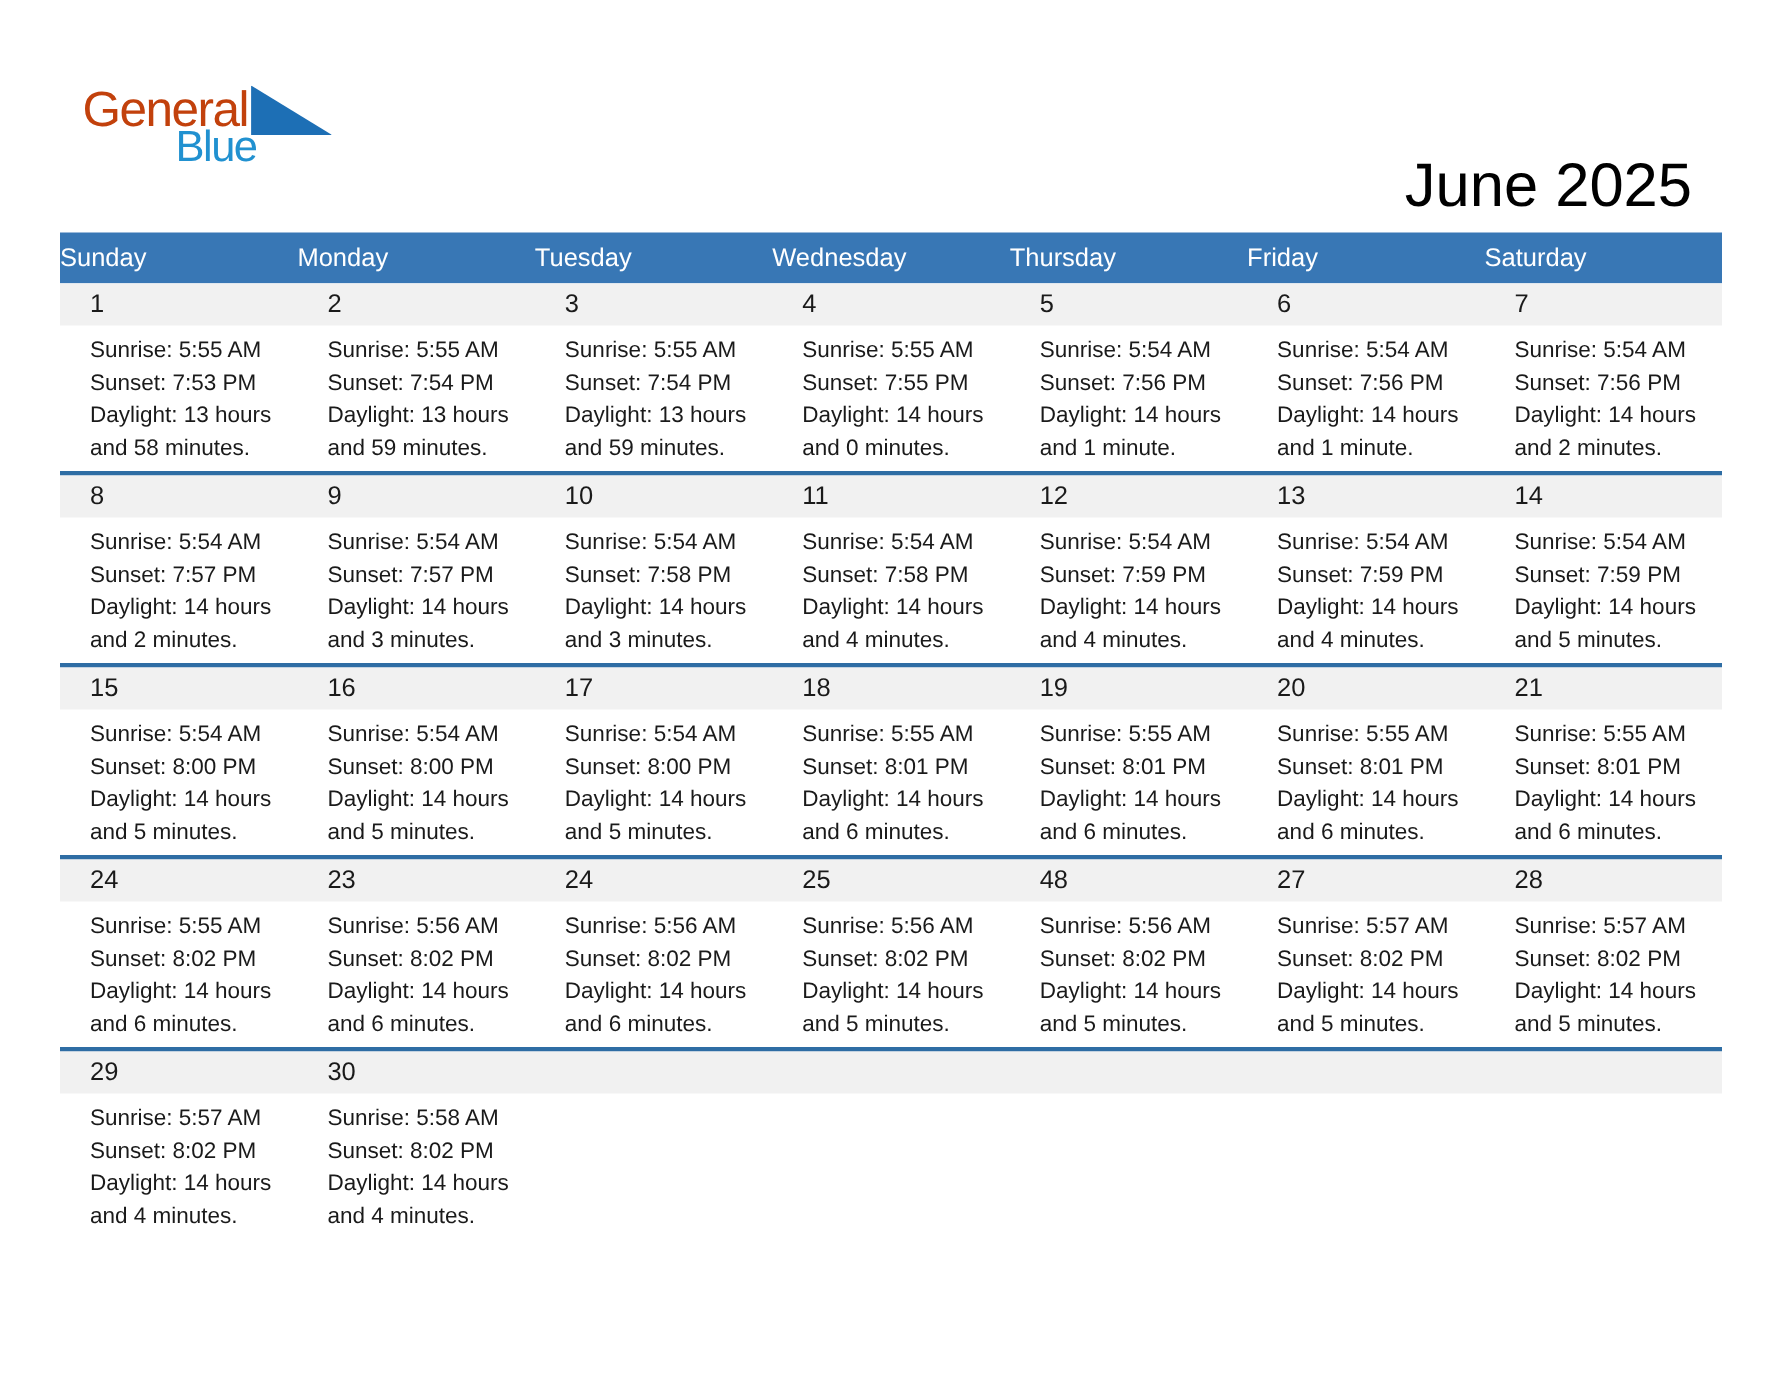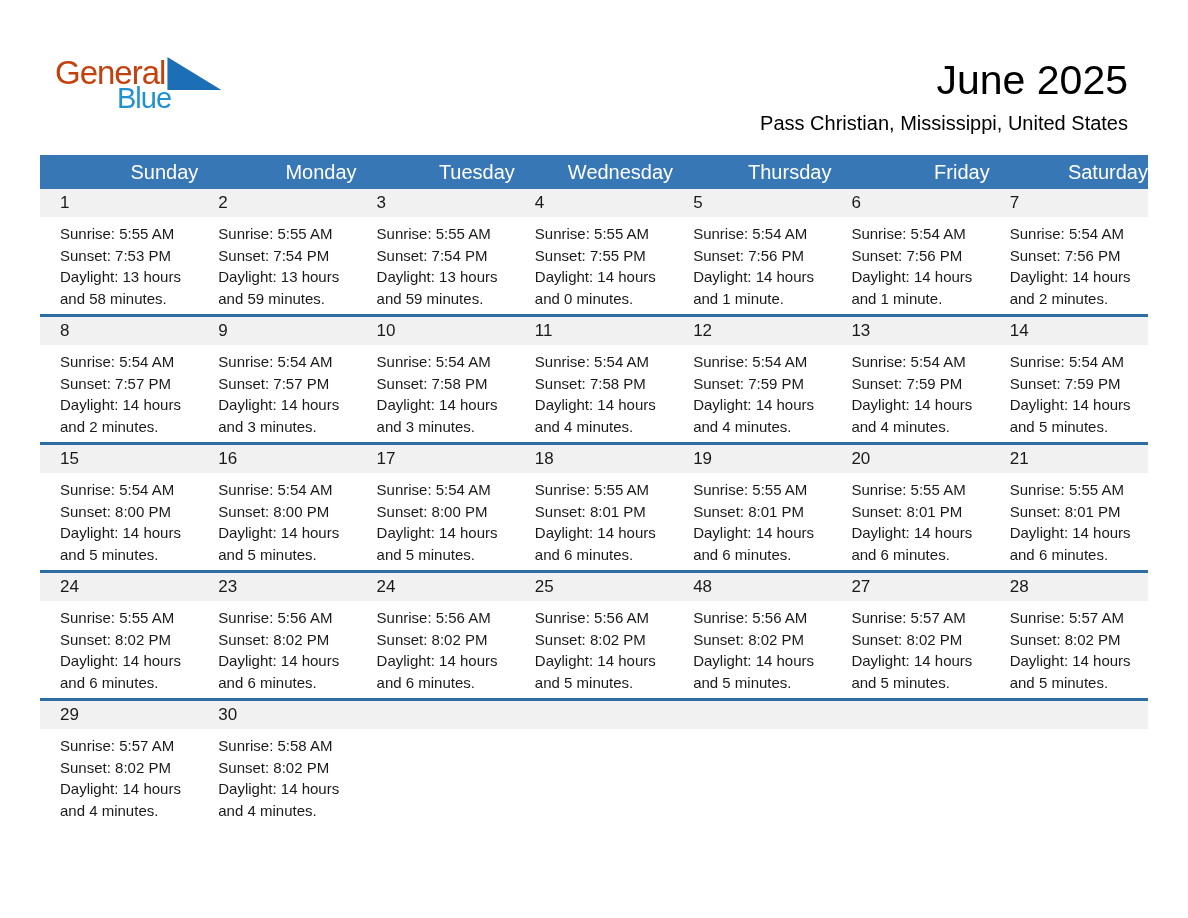--- a/index.html
+++ b/index.html
@@ -23,30 +23,30 @@
     display: inline-block; width: 54px; height: 33px;
     background: var(--triangle-blue, #1d6fb5);
     clip-path: polygon(0 0, 100% 100%, 0 100%);
     margin-left: 2px; margin-top: 1px;
   }
   .logo-row2 { margin-top: -8px; padding-left: 62px; }
   .logo-blue { font-size: 29px; color: var(--logo-blue, #2191d0); letter-spacing: -1px; }
 
   
   .title-block { position: absolute; right: 40px; top: 58px; text-align: right; padding-right: 20px; }
-  .month-title { font-size: 41px; line-height: 44px; color: #000; font-weight: 400; }
+  .month-title { font-size: 41px; line-height: 44px; color: #000; font-weight: 400; margin-top: 43px; }
   .location { font-size: 20px; line-height: 26px; color: #000; margin-top: 8px; font-weight: 400; }
 
   
   .cal { position: absolute; left: 40px; top: 155px; width: 1108px; }
   .weekday-header {
     display: flex; background: var(--header-bg, #3877b5);
     height: 34px; align-items: center;
   }
-  .wh-cell { flex: 1 1 0; color: #ffffff; font-size: 20px; font-weight: 400; text-align: right; }
+  .wh-cell { flex: 1 1 0; color: #ffffff; font-size: 17px; font-weight: 400; }
 
   .week { background: #fff; }
   .week.bordered { border-top: 3px solid var(--row-line, #2e6da4); }
   .num-band { display: flex; background: var(--band-bg, #f1f1f1); height: 28px; align-items: center; }
   .num-cell { flex: 1 1 0; font-size: 17px; color: #1a1a1a; padding-left: 20px; }
   .detail-band { display: flex; padding-bottom: 5px; }
   .detail-cell { flex: 1 1 0; padding: 6px 8px 0 20px; }
   .dl { font-size: 15px; line-height: 21.5px; color: #1a1a1a; white-space: nowrap; }
 </style>
 </head>

